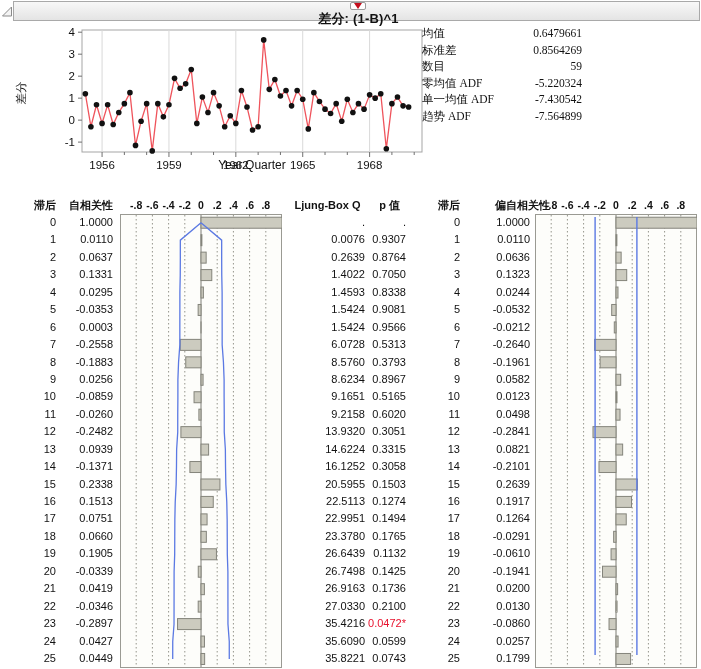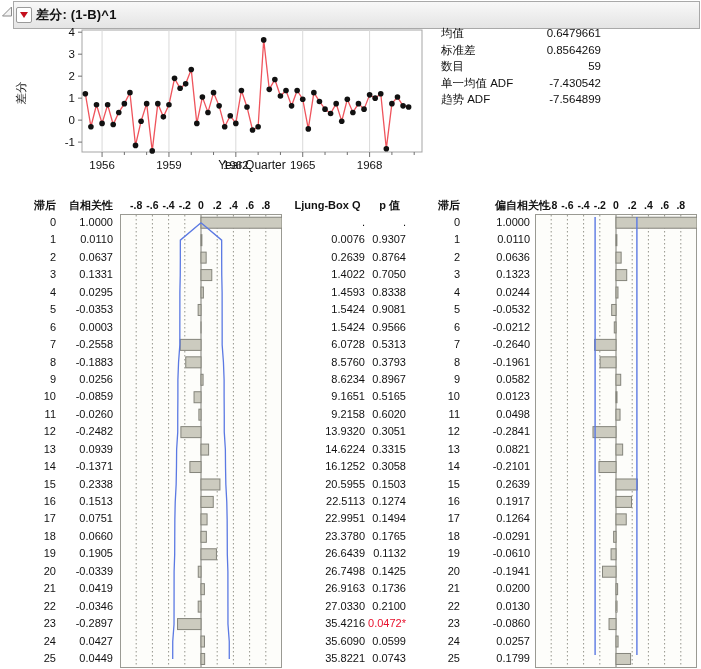--- a/index.html
+++ b/index.html
@@ -1,30 +1,30 @@
 <!DOCTYPE html>
 <html><head>
 <meta charset="utf-8">
 <style>
   html,body{margin:0;padding:0;background:#ffffff;}
   body{width:701px;height:669px;position:relative;overflow:hidden;
        font-family:"Liberation Sans","DejaVu Sans",sans-serif;color:#111;}
   .abs{position:absolute;}
   
   .outline-tri{position:absolute;left:1px;top:4px;width:12px;height:14px;}
-  .title-bar{position:absolute;left:13px;top:1px;width:687px;height:28px;
+  .title-bar{position:absolute;left:13px;top:1px;width:687px;height:20px;
              background:linear-gradient(#f8f8f8,#e4e4e4);
-             border:1px solid #a9a9a9;display:flex;align-items:center;box-sizing:border-box;}
+             border:1px solid #a9a9a9;display:flex;align-items:center;box-sizing:border-box;flex-direction:column;}
   .rt-btn{width:14px;height:14px;margin-left:2px;background:#ffffff;border:1px solid #9a9a9a;
           border-radius:2px;display:flex;align-items:center;justify-content:center;cursor:pointer;}
   .rt-btn .tri{width:0;height:0;border-left:4px solid transparent;border-right:4px solid transparent;
                border-top:6px solid #c40f1d;}
   .title-text{font-weight:bold;font-size:13px;margin-left:4px;letter-spacing:0.2px;}
   
-  .stats{position:absolute;left:441px;top:25px;width:160px;font-size:11.5px;}
+  .stats{position:absolute;left:422px;top:25px;width:160px;font-size:11.5px;font-family:Liberation Serif, serif;}
   .stat-row{display:flex;justify-content:space-between;height:16.6px;line-height:16.6px;}
   .stat-label{white-space:nowrap;}
   .stat-value{text-align:left;white-space:nowrap;}
   
   .ylab{position:absolute;left:6px;top:82px;width:30px;font-size:11.5px;
         transform:rotate(-90deg);transform-origin:center;white-space:nowrap;}
   
   .hdr{position:absolute;top:198px;height:15px;font-weight:bold;font-size:11px;
        line-height:15px;text-align:right;white-space:nowrap;}
   .col{position:absolute;top:214px;width:63px;}
@@ -157,20 +157,24 @@
     </div>
     <div class="stat-row">
       <span class="stat-label">标准差</span>
       <span class="stat-value">0.8564269</span>
     </div>
     <div class="stat-row">
       <span class="stat-label">数目</span>
       <span class="stat-value">59</span>
     </div>
     <div class="stat-row">
+      <span class="stat-label">零均值 ADF</span>
+      <span class="stat-value">-5.220324</span>
+    </div>
+    <div class="stat-row">
       <span class="stat-label">单一均值 ADF</span>
       <span class="stat-value">-7.430542</span>
     </div>
     <div class="stat-row">
       <span class="stat-label">趋势 ADF</span>
       <span class="stat-value">-7.564899</span>
     </div>
   </div>
 
 <div class="hdr" style="left:16px;width:40px;">滞后</div>

